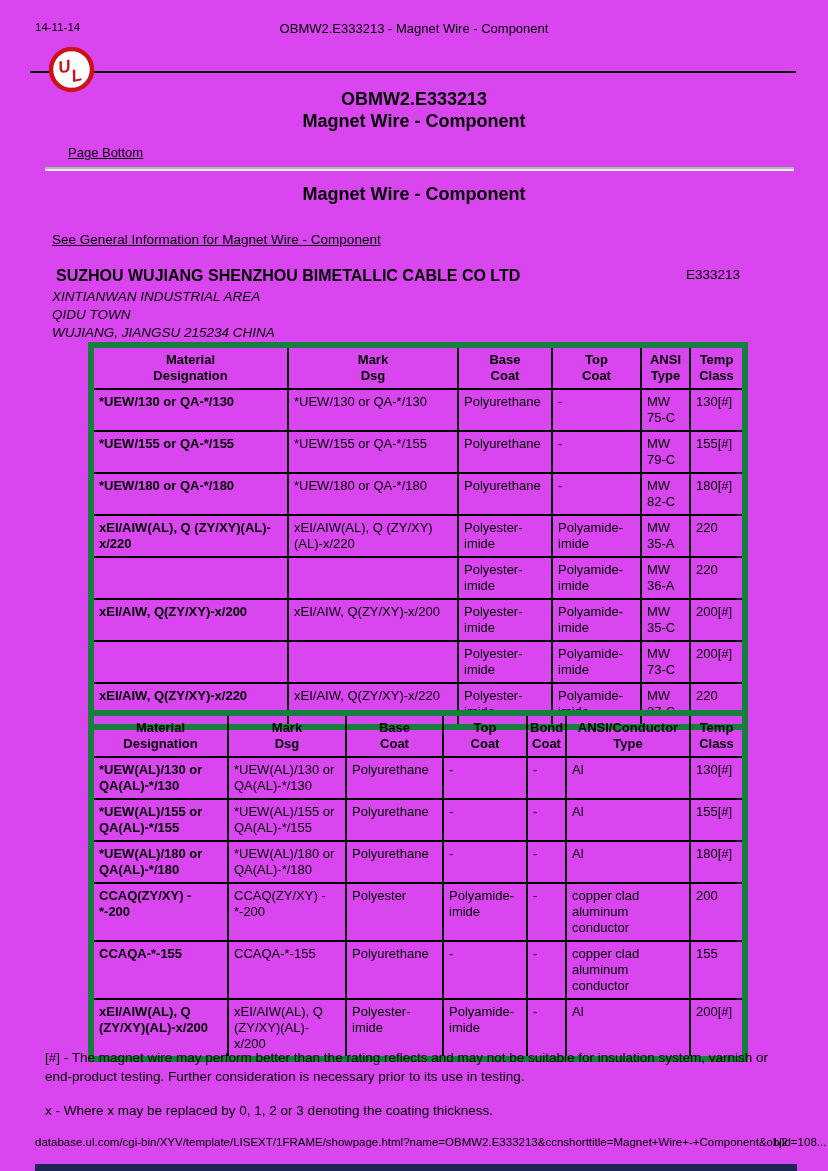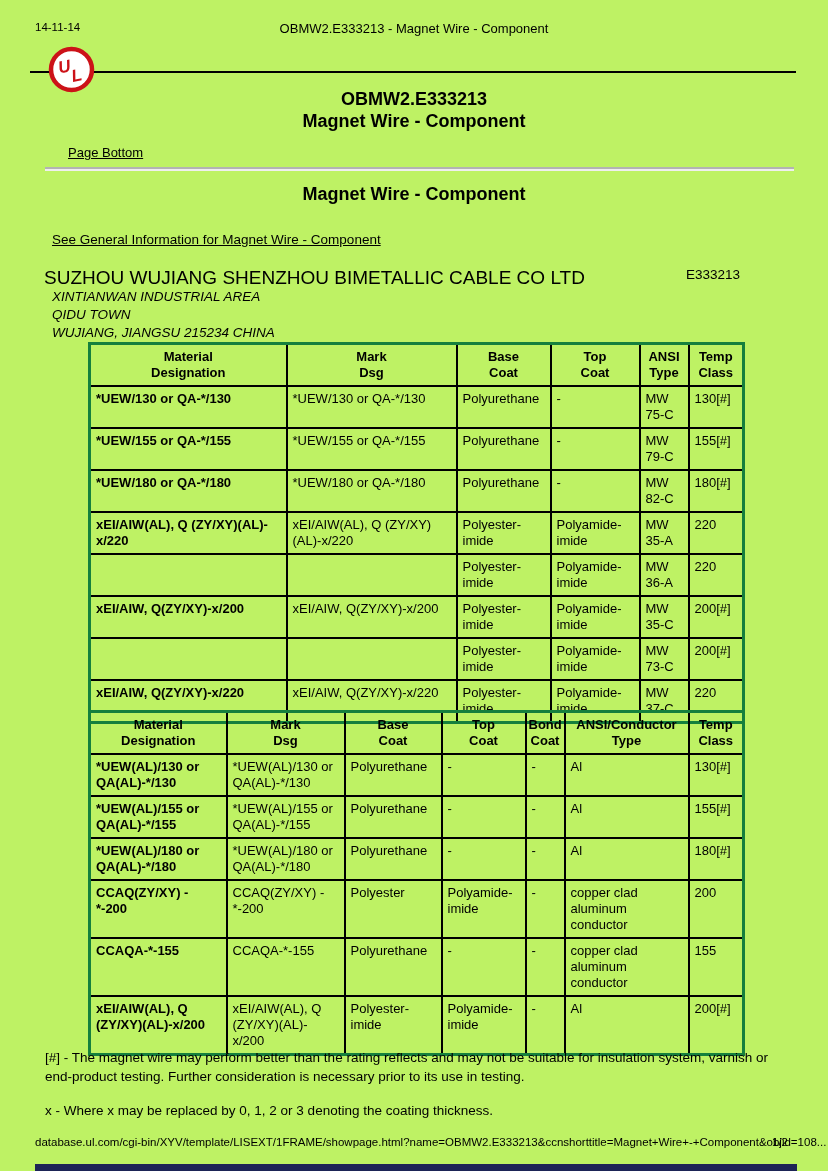--- a/index.html
+++ b/index.html
@@ -1,19 +1,19 @@
 <!DOCTYPE html>
 <html style="--brand-red: #cc1218; --footer-bar: #1d2456;"><head>
 <meta charset="utf-8">
 <style>
   html,body{margin:0;padding:0;background:#fff;}
   .page{
     position:relative;
     width:828px;height:1171px;
-    background:#bef264;
+    background:#d946ef;
     font-family:"Liberation Sans", sans-serif;
     color:#000;
     overflow:hidden;
   }
   .page > *{position:absolute;}
 
   .print-date{left:35px;top:21px;font-size:11.5px;}
   .print-title{left:0;right:0;top:21px;text-align:center;font-size:13px;}
 
   .header-rule{left:30px;right:32px;top:71px;height:2px;background:#000;}
@@ -22,26 +22,26 @@
     left:112px;top:53px;line-height:18px;
     font-size:14px;font-weight:bold;letter-spacing:0.5px;
   }
   .doc-heading{left:0;right:0;top:88px;text-align:center;font-weight:bold;font-size:18px;line-height:22px;}
 
   a.page-bottom{left:68px;top:145px;font-size:13px;color:#000;text-decoration:underline;cursor:pointer;}
   .divider{left:45px;right:34px;top:167px;height:2px;background:#b3b3b3;border-bottom:2px solid #efefef;}
   .section-title{left:0;right:0;top:184px;text-align:center;font-weight:bold;font-size:18px;}
   a.gen-info{left:52px;top:232px;font-size:13.5px;color:#000;text-decoration:underline;cursor:pointer;}
 
-  .company-name{left:44px;top:267px;font-size:19px;font-weight:normal;}
+  .company-name{left:56px;top:267px;font-size:16px;font-weight:bold;}
   .file-number{right:88px;top:267px;font-size:13.5px;}
   .addr{left:52px;font-size:13.5px;font-style:italic;}
   .a1{top:289px;} .a2{top:307px;} .a3{top:325px;}
 
-  table{border-collapse:collapse;table-layout:fixed;width:654px;font-size:13px;line-height:16px;border:3px solid #15803d;}
+  table{border-collapse:collapse;table-layout:fixed;width:654px;font-size:13px;line-height:16px;border:6px solid #15803d;}
   .t1{left:88px;top:342px;}
   .t2{left:88px;top:710px;}
   th,td{border:2px solid #000;vertical-align:top;overflow:hidden;}
   th{
     text-align:center;font-weight:bold;white-space:pre-line;
     padding:4px 2px;
   }
   td{text-align:left;padding:4px 5px;}
   tbody td:first-child{font-weight:bold;}
 

